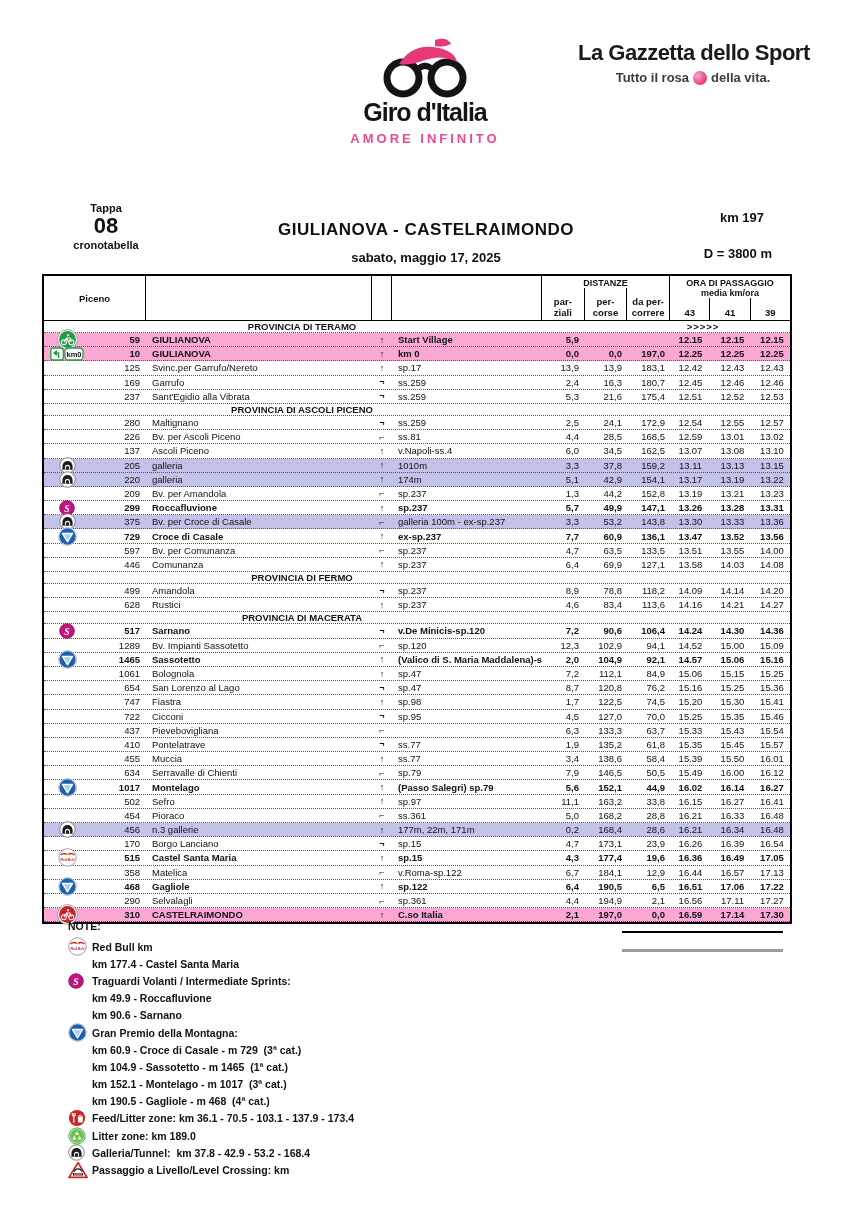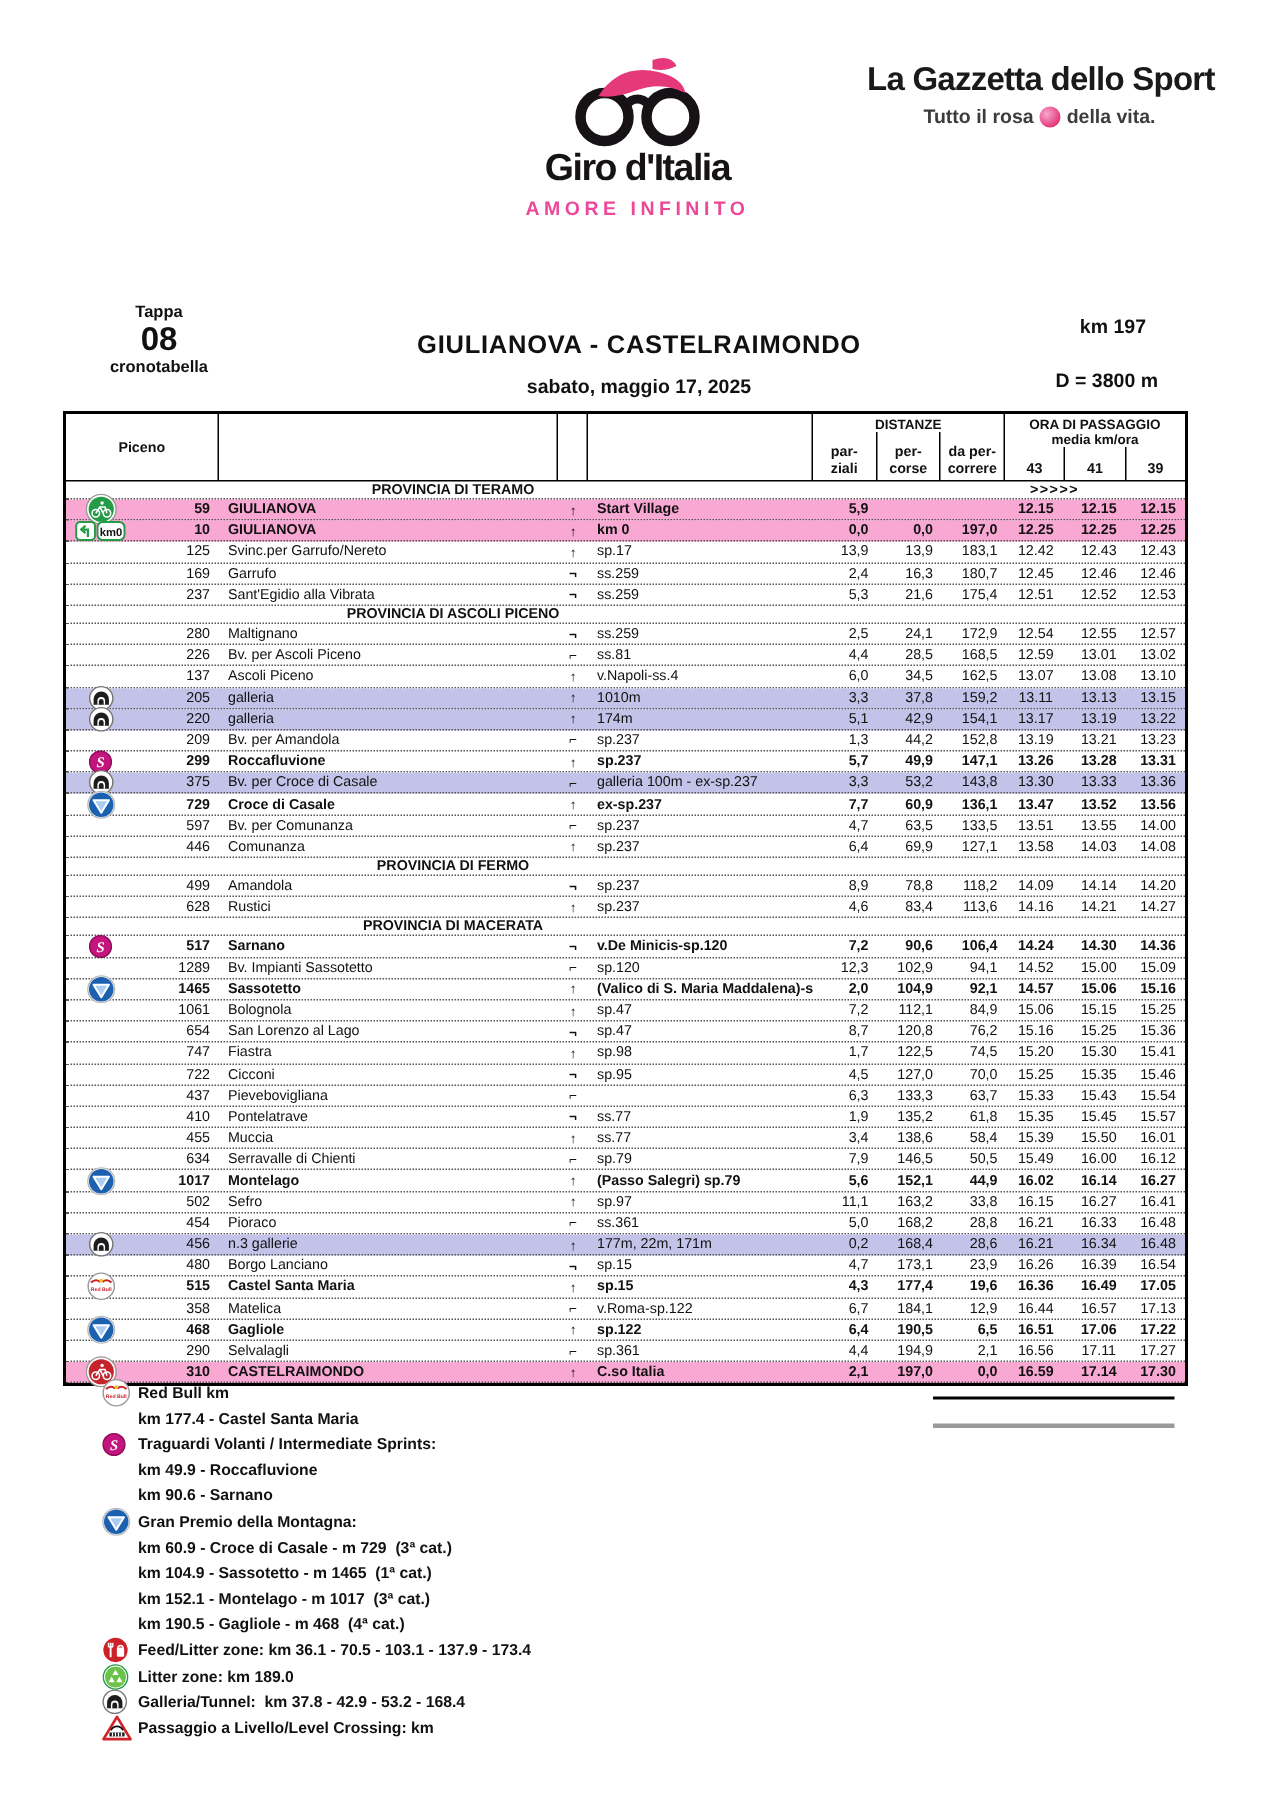--- a/index.html
+++ b/index.html
@@ -663,21 +663,21 @@
           <div class="c-road">177m, 22m, 171m</div>
           <div class="c-par">0,2</div>
           <div class="c-per">168,4</div>
           <div class="c-da">28,6</div>
           <div class="c-t">16.21</div>
           <div class="c-t2">16.34</div>
           <div class="c-t3">16.48</div>
         </div>
         <div class="trow">
           <div class="c-icon"></div>
-          <div class="c-quota">480</div>
+          <div class="c-quota">170</div>
           <div class="c-name">Borgo Lanciano</div>
           <div class="c-turn">¬</div>
           <div class="c-road">sp.15</div>
           <div class="c-par">4,7</div>
           <div class="c-per">173,1</div>
           <div class="c-da">23,9</div>
           <div class="c-t">16.26</div>
           <div class="c-t2">16.39</div>
           <div class="c-t3">16.54</div>
         </div>
@@ -771,20 +771,21 @@
           <div class="c-t2">17.14</div>
           <div class="c-t3">17.30</div>
         </div>
       </div>
   </div>
 
   <div class="rline1"></div>
   <div class="rline2"></div>
 
   <div class="notes">
+    <div class="note-title">NOTE:</div>
     <div id="note-lines">
         <div class="note-line">
           <span class="note-ic">
             <svg width="19" height="19" viewBox="0 0 20 20">
               <circle cx="10" cy="10" r="9.2" fill="#fff" stroke="#999"></circle>
               <path d="M2.8 7.4 q3.2 -3 6.4 -0.4" stroke="#cc2229" fill="none" stroke-width="1.5"></path>
               <path d="M10.8 7 q3.2 -2.6 6.4 0.4" stroke="#cc2229" fill="none" stroke-width="1.5"></path>
               <circle cx="10" cy="6" r="1.3" fill="#f5c518"></circle>
               <text x="10" y="13.6" text-anchor="middle" font-size="3.6" font-weight="bold" fill="#cc2229" font-family="Liberation Sans,sans-serif">Red Bull</text>
             </svg>

